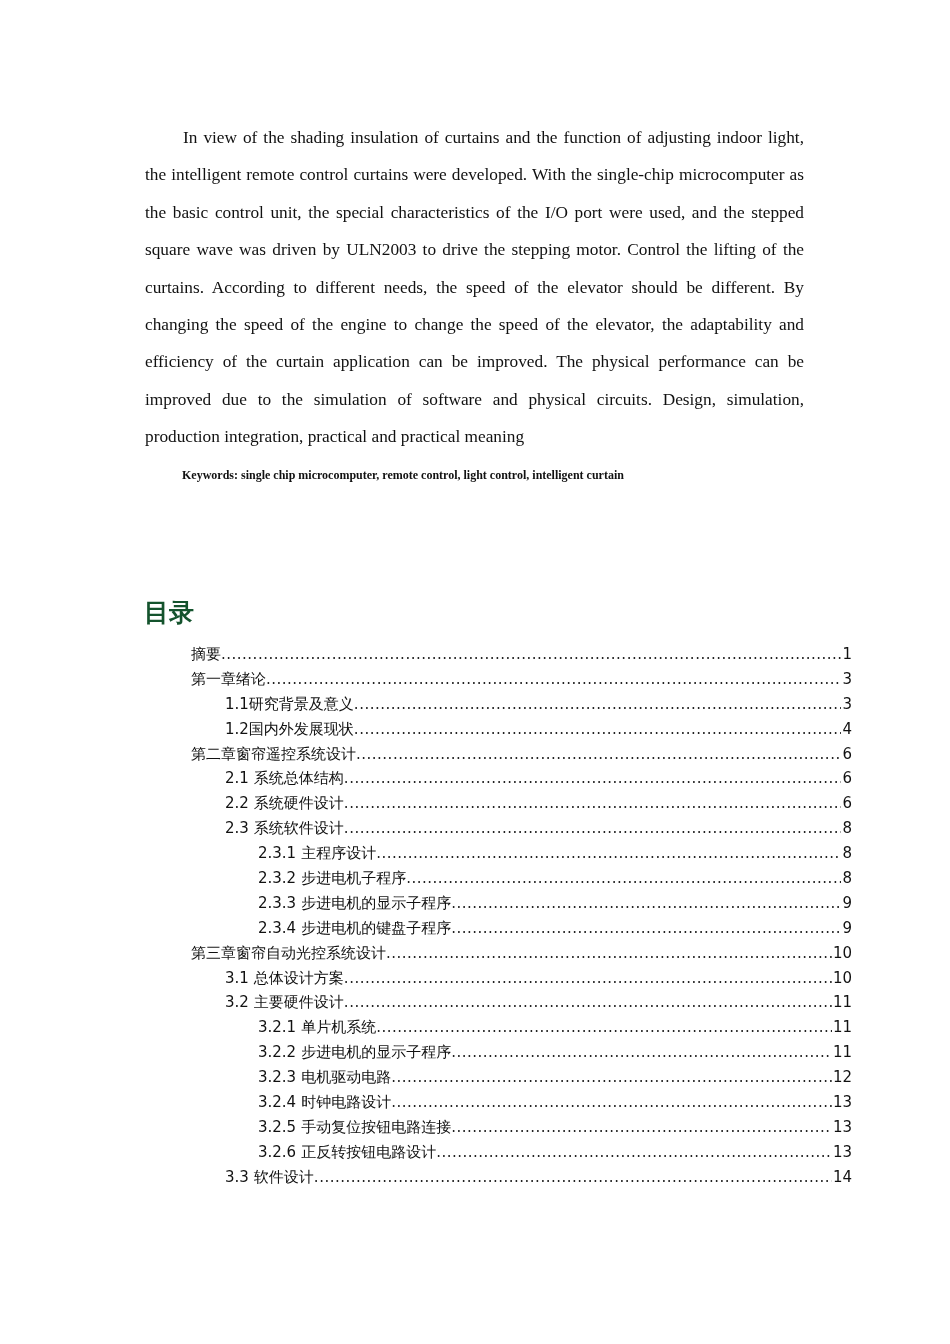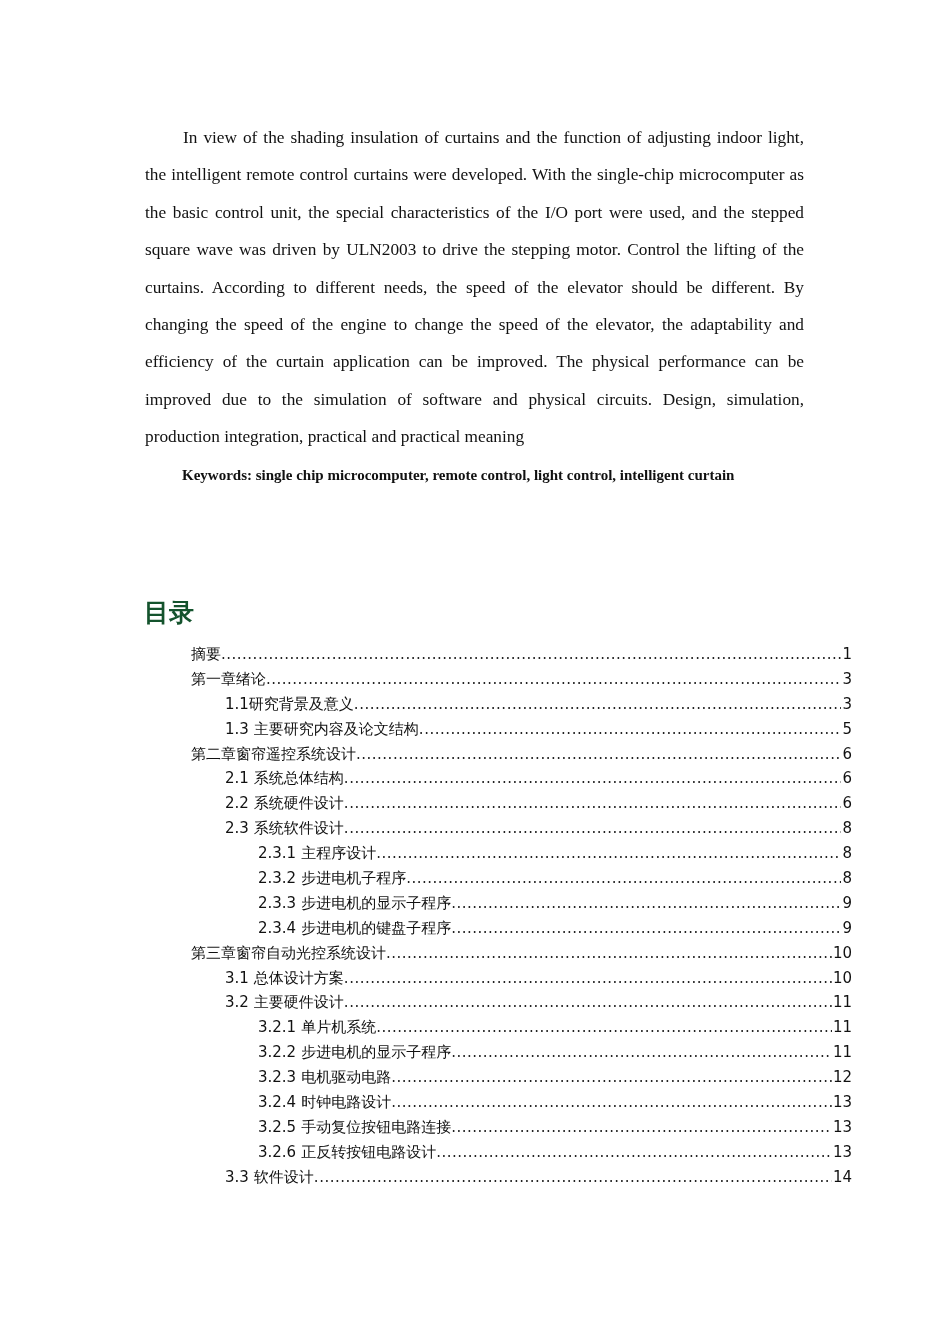--- a/index.html
+++ b/index.html
@@ -9,21 +9,21 @@
     font-family: "Liberation Serif", serif;
     font-size: 17.3px;
     line-height: 37.4px;
     color: #111;
     text-align: justify;
     text-indent: 38px;
     margin: 1px;
   }
   .keywords {
     font-family: "Liberation Serif", serif;
-    font-size: 15px;
+    font-size: 12px;
     line-height: 37.4px;
     color: #111;
     font-weight: bold;
     text-align: justify;
     text-indent: 38px;
     margin: 0;
   }
   .toc-title {
     font-family: "DejaVu Sans", sans-serif;
     font-size: 25px;
@@ -93,25 +93,25 @@
     <span class="toc-label">绪论</span>
     <span class="toc-dots"></span>
     <span class="toc-page">3</span>
   </div>
       <div class="toc-row l2 gap">
     <span class="toc-num">1.1</span>
     <span class="toc-label">研究背景及意义</span>
     <span class="toc-dots"></span>
     <span class="toc-page">3</span>
   </div>
-      <div class="toc-row l2 tight">
-    <span class="toc-num">1.3</span>
-    <span class="toc-label">主要研究内容及论文结构</span>
-    <span class="toc-dots"></span>
-    <span class="toc-page">5</span>
+      <div class="toc-row l2 gap">
+    <span class="toc-num">1.2</span>
+    <span class="toc-label">国内外发展现状</span>
+    <span class="toc-dots"></span>
+    <span class="toc-page">4</span>
   </div>
       <div class="toc-row l1 chap">
     <span class="toc-num">第二章</span>
     <span class="toc-label">窗帘遥控系统设计</span>
     <span class="toc-dots"></span>
     <span class="toc-page">6</span>
   </div>
       <div class="toc-row l2 tight">
     <span class="toc-num">2.1</span>
     <span class="toc-label">系统总体结构</span>

